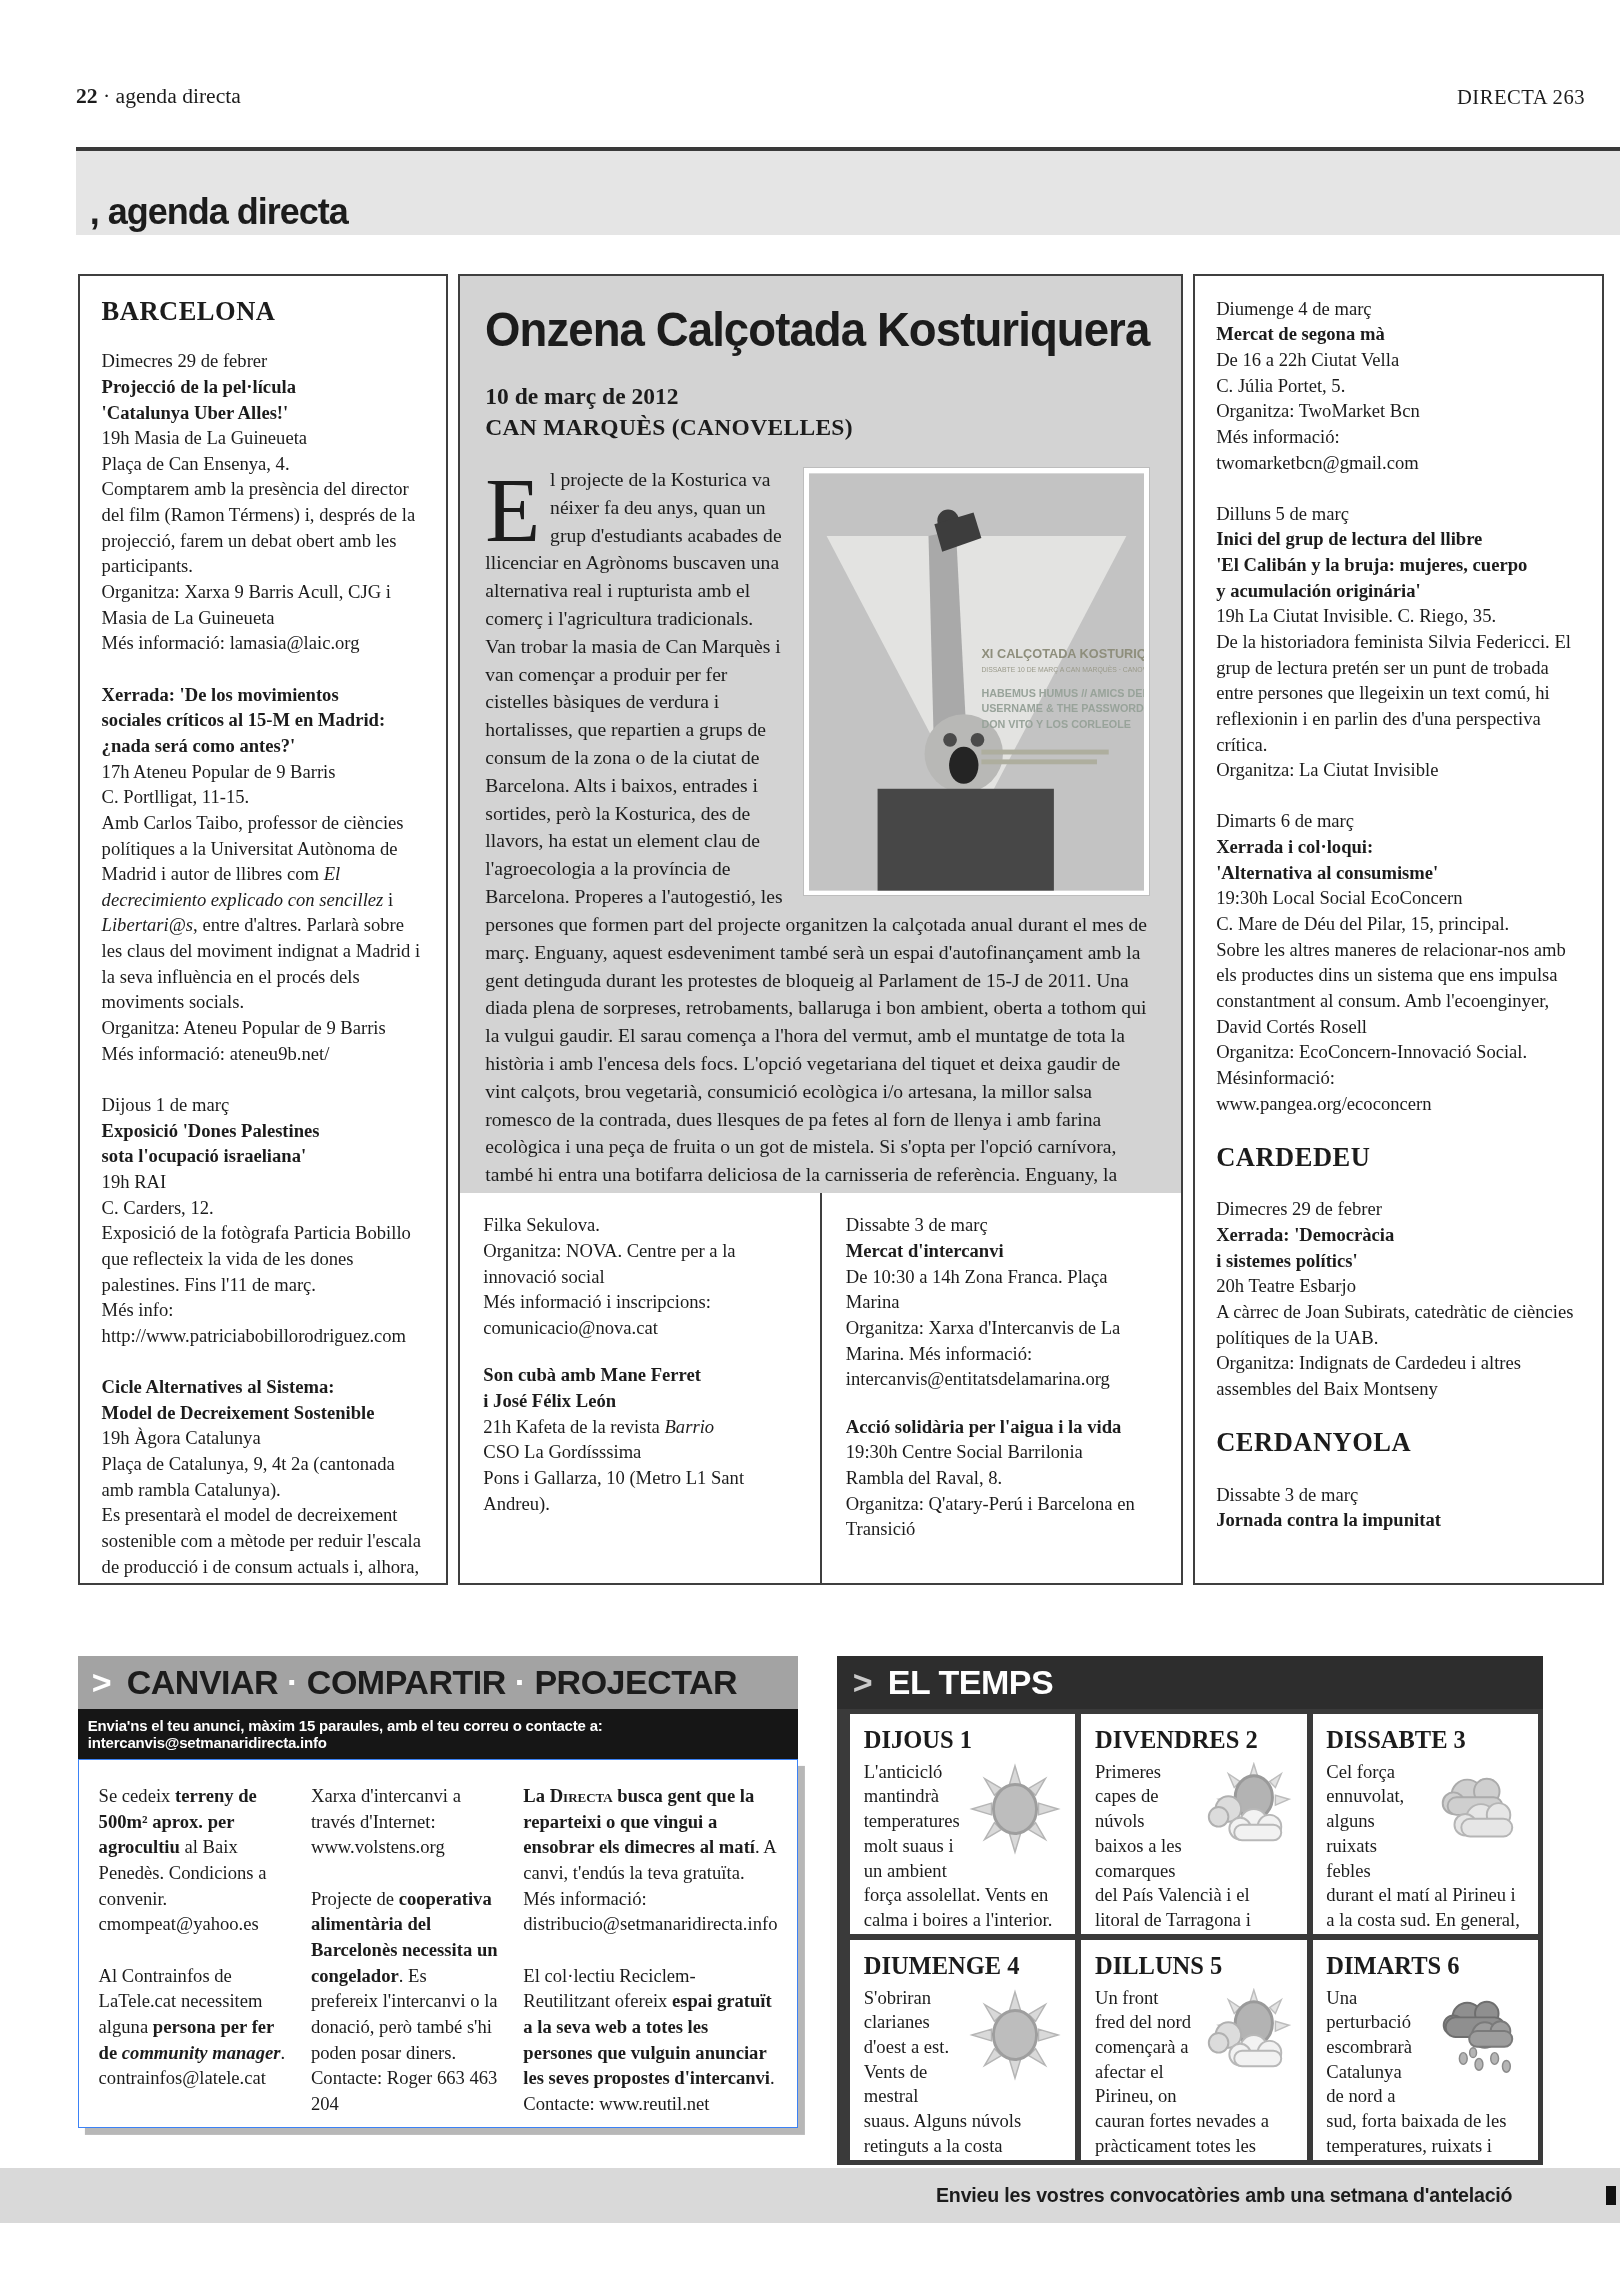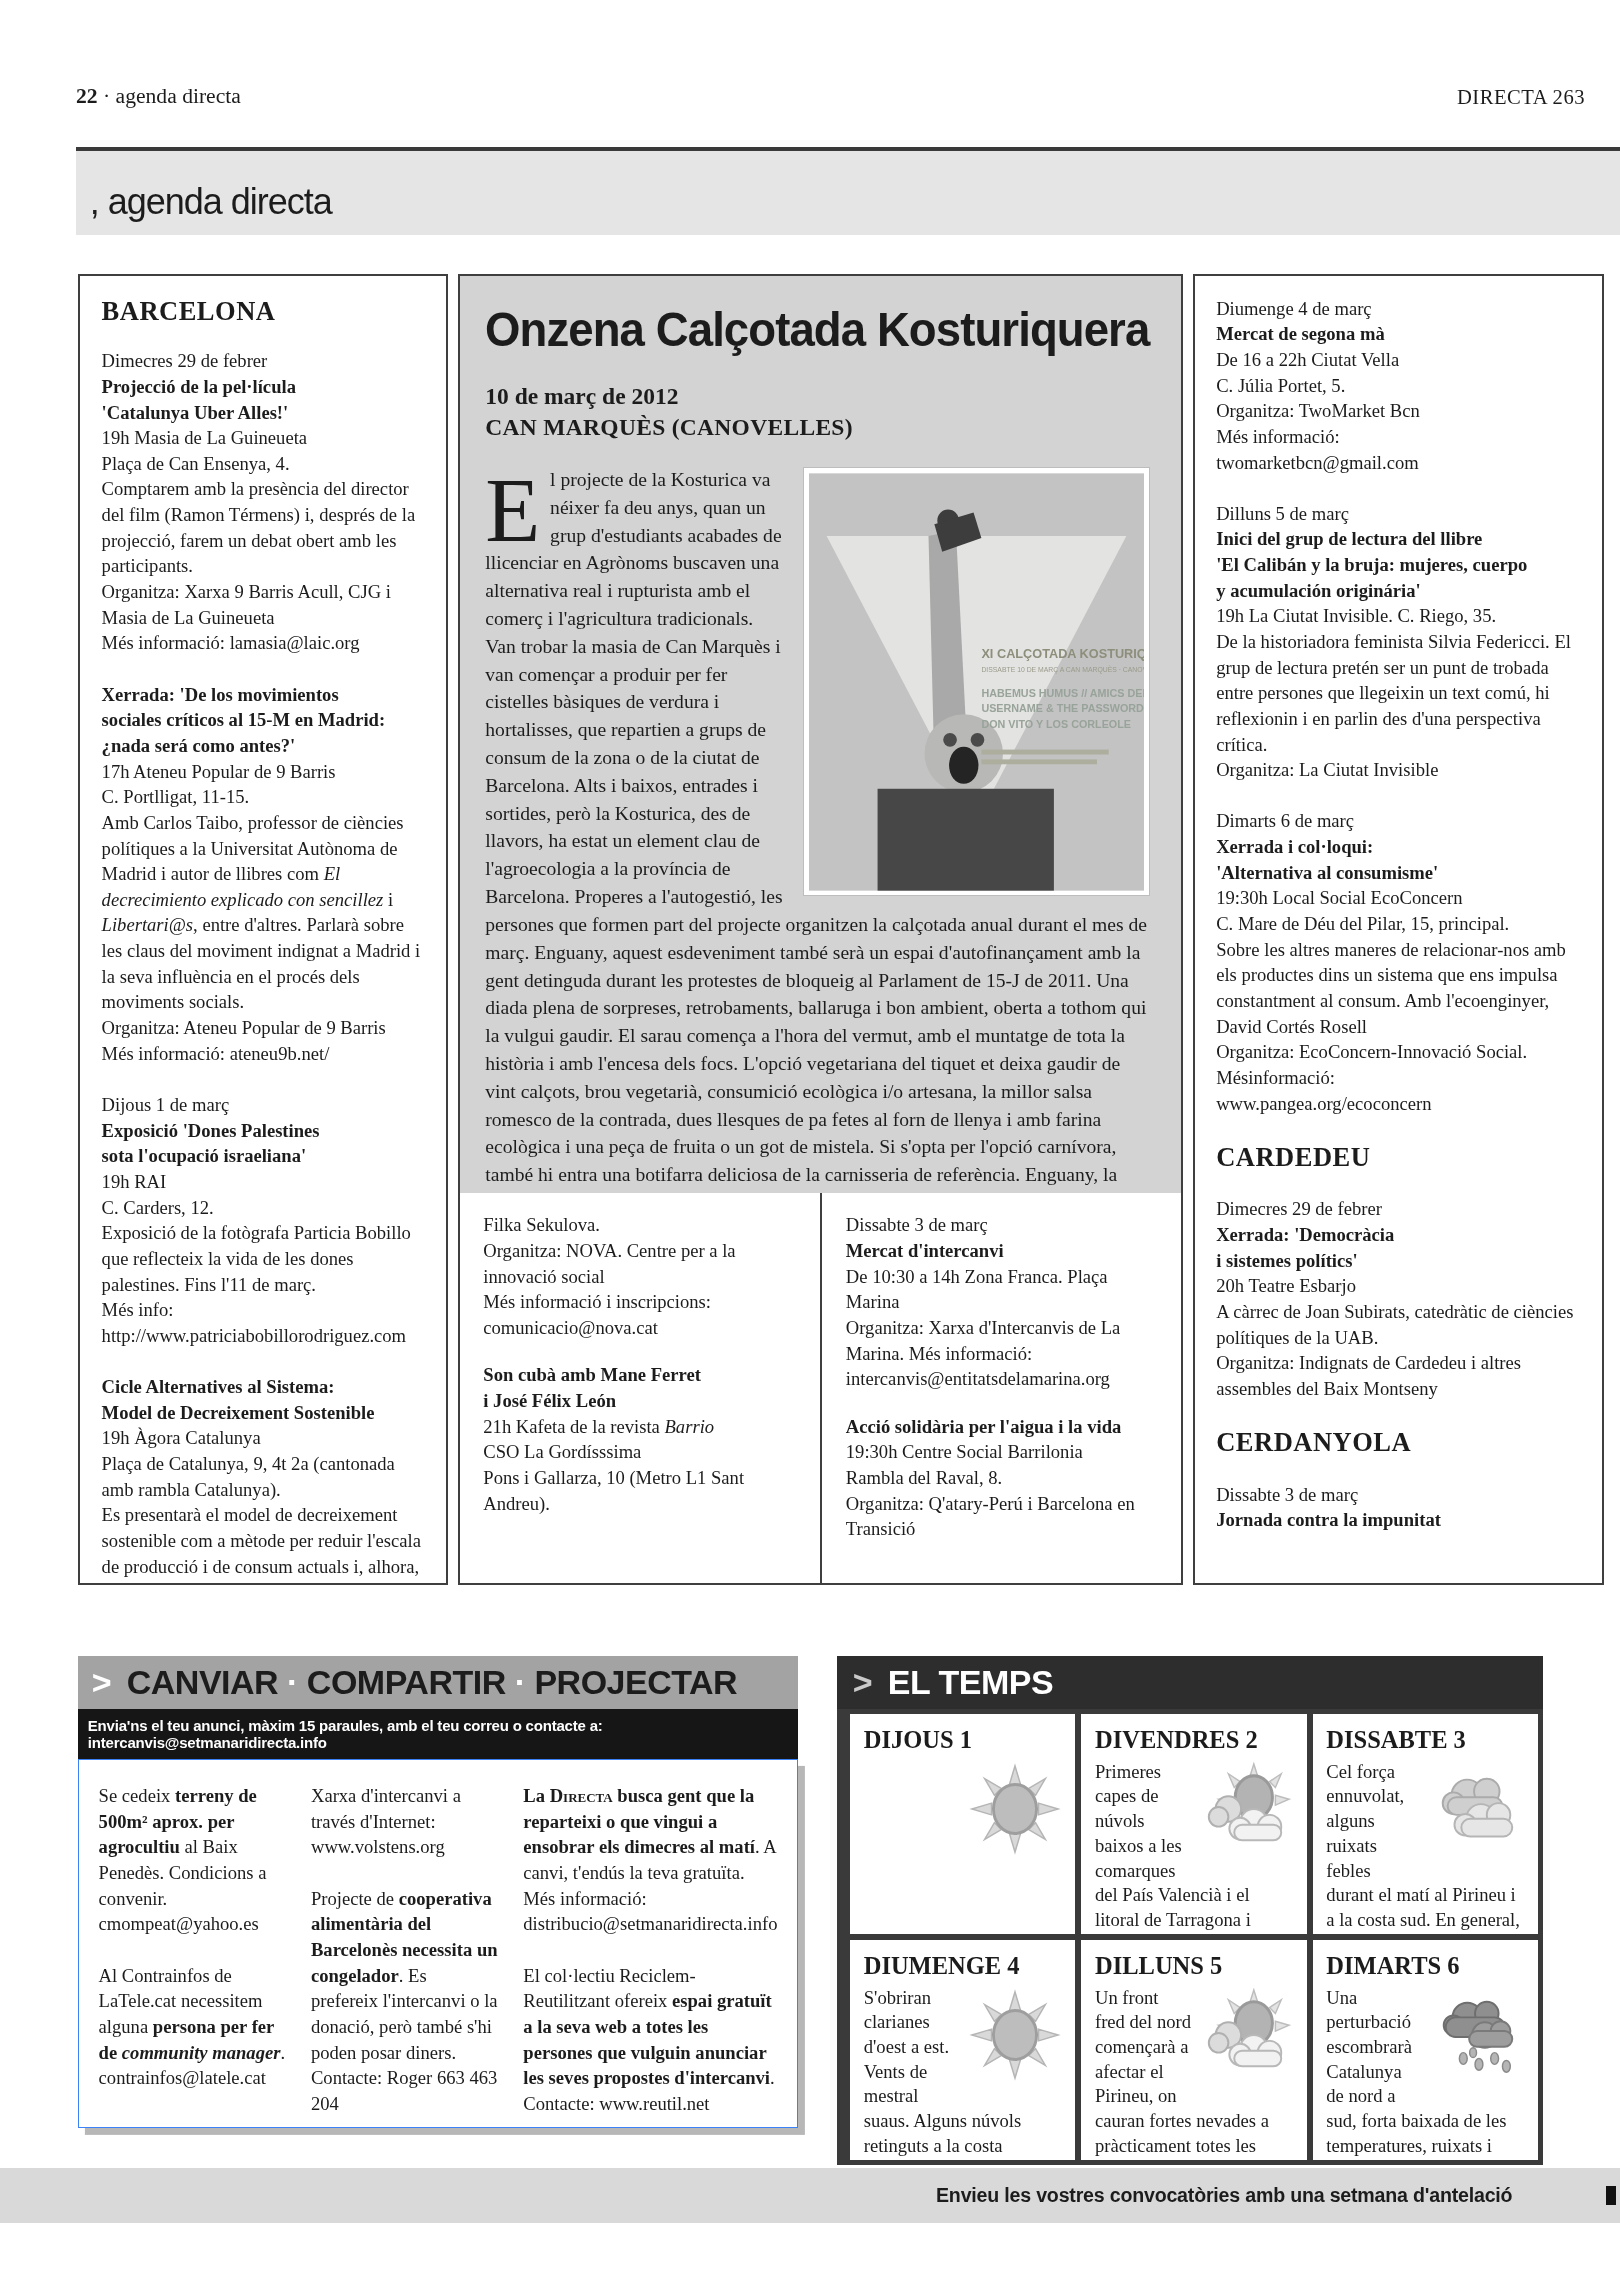--- a/index.html
+++ b/index.html
@@ -7,22 +7,22 @@
         font-family:"Liberation Serif",serif;color:#1c1c1c;overflow:hidden;}
 
   
   .masthead{position:absolute;top:84px;left:76px;right:35px;display:flex;
             justify-content:space-between;align-items:flex-end;font-size:21.6px;}
   .mast-left .fb{font-weight:bold;}
   .mast-right{font-size:20.6px;letter-spacing:0.5px;}
 
   .title-band{position:absolute;top:147px;left:76px;right:0;height:84px;
               background:#e5e5e5;border-top:4.9px solid #3a3a3a;}
-  .band-title{position:absolute;left:13.7px;bottom:12px;margin:0;
-              font-family:"Liberation Sans",sans-serif;font-weight:normal;
+  .band-title{position:absolute;left:13.7px;bottom:2px;margin:0;
+              font-family:"Liberation Sans",sans-serif;font-weight:bold;
               font-size:36px;letter-spacing:-1px;}
 
   
   .content{position:absolute;top:274px;left:78px;display:flex;gap:9.8px;}
   .box{border:2px solid #3f3f3f;background:#fff;height:1311px;
        overflow:hidden;box-sizing:border-box;}
   .left-box{width:370px;padding:19.6px 21.6px;}
   .center-box{width:725px;display:flex;flex-direction:column;padding:0;}
   .right-box{width:411px;padding:19.6px 21.6px;}
 
@@ -271,20 +271,21 @@
                 <polygon points="48,92 54,72 42,72"></polygon>
               <polygon points="4,48 24,42 24,54"></polygon>
                 <polygon points="92,48 72,42 72,54"></polygon>
               <polygon points="17,17 34,27 27,34"></polygon>
                 <polygon points="79,17 69,34 62,27"></polygon>
               <polygon points="17,79 27,62 34,69"></polygon>
                 <polygon points="79,79 62,69 69,62"></polygon>
             </g>
             <ellipse cx="48" cy="48" rx="22" ry="25" fill="#bdbdbd" stroke="#9e9e9e" stroke-width="3"></ellipse>
           </svg>
+          <div class="day-text">L'anticicló mantindrà temperatures molt suaus i un ambient força assolellat. Vents en calma i boires a l'interior.</div>
         </div>
 
         <div class="day-cell">
           <div class="day-name">DIVENDRES 2</div>
           <svg class="day-icon" viewBox="0 0 96 96">
             <g fill="#e3e3e3" stroke="#bdbdbd" stroke-width="1.5">
               <polygon points="56,2 61,18 51,18"></polygon>
                 <polygon points="20,38 34,36 32,44"></polygon>
               <polygon points="92,38 78,34 78,44"></polygon>
                 <polygon points="30,12 42,20 36,26"></polygon>

